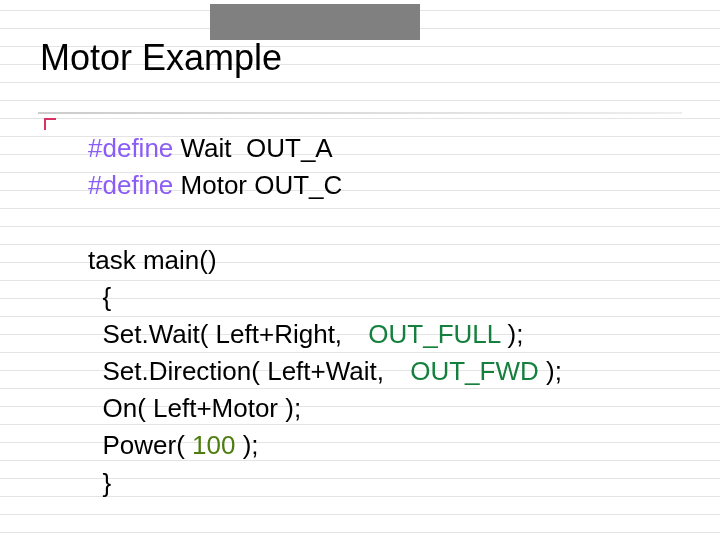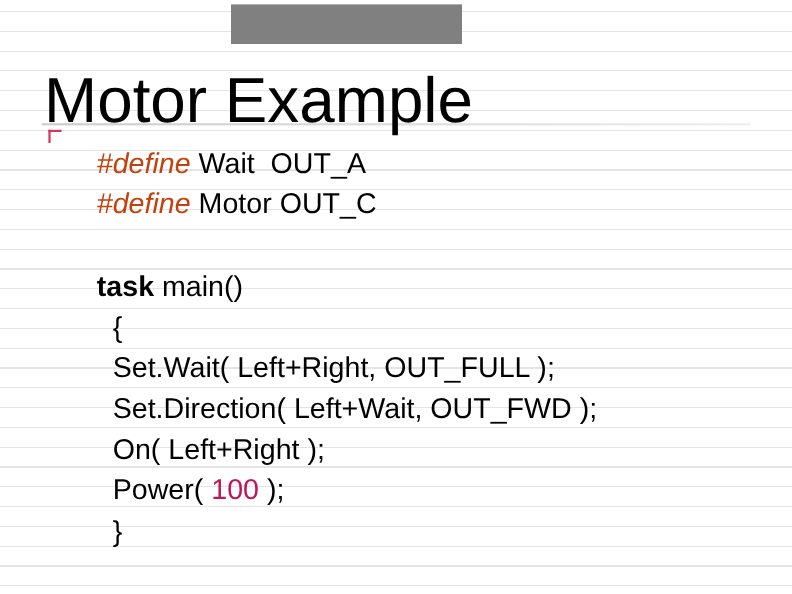--- a/index.html
+++ b/index.html
@@ -38,24 +38,24 @@
     top: 4px;
     left: 210px;
     width: 210px;
     height: 36px;
     background: #808080;
     z-index: 2;
   }
   
   .title {
     position: absolute;
-    top: 58px;
+    top: 37px;
     left: 40px;
     font-family: Tahoma, Verdana, sans-serif;
-    font-size: 58px;
+    font-size: 36px;
     color: #000;
     z-index: 3;
   }
   
   .accent {
     position: absolute;
     top: 118px;
     left: 44px;
     width: 12px;
     height: 12px;
@@ -90,39 +90,39 @@
     position: absolute;
     top: 130px;
     left: 88px;
     z-index: 3;
     font-family: Tahoma, Verdana, sans-serif;
     font-size: 26px;
     color: #000;
     white-space: pre;
     line-height: 1.43;
   }
-  .kw-define { color: #c2410c; font-style: italic; }
-  .kw-const  { color: #000000; }
-  .kw-task   { font-weight: bold; }
-  .kw-num    { color: #be185d; }
+  .kw-define { color: #8b5cf6; }
+  .kw-const  { color: #15803d; margin-left: 19px; }
+  .kw-task   { font-weight: normal; }
+  .kw-num    { color: #4d7c0f; }
 </style>
 </head>
 <body>
 
 <div class="slide">
   <div class="hlines"></div>
   <div class="tab"></div>
 
   <div class="title">Motor Example</div>
   <div class="underline"></div>
   <div class="accent"></div>
 
   <div class="body"><span class="kw-define">#define</span><span> Wait  OUT_A</span>
 <span class="kw-define">#define</span><span> Motor OUT_C</span>
 
 <span class="kw-task">task</span><span> main()</span>
 <span>  {</span>
 <span>  Set.Wait( Left+Right, </span><span class="kw-const">OUT_FULL</span><span> );</span>
 <span>  Set.Direction( Left+Wait, </span><span class="kw-const">OUT_FWD</span><span> );</span>
-<span>  On( Left+Right );</span>
+<span>  On( Left+Motor );</span>
 <span>  Power( </span><span class="kw-num">100</span><span> );</span>
 <span>  }</span></div>
 </div>
 
 </body></html>

